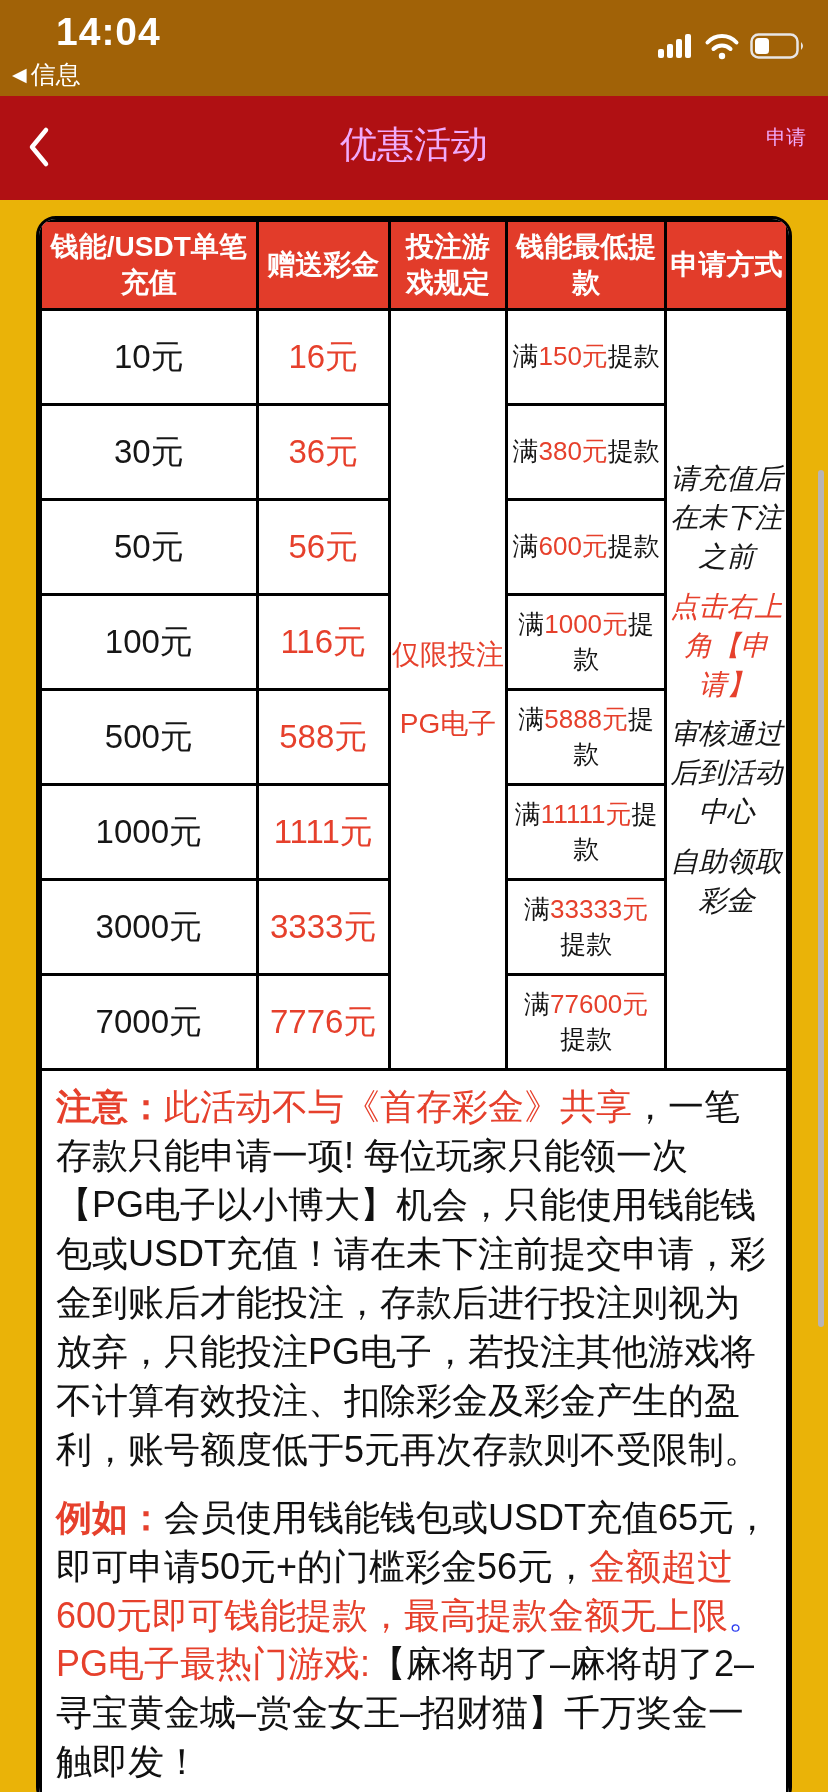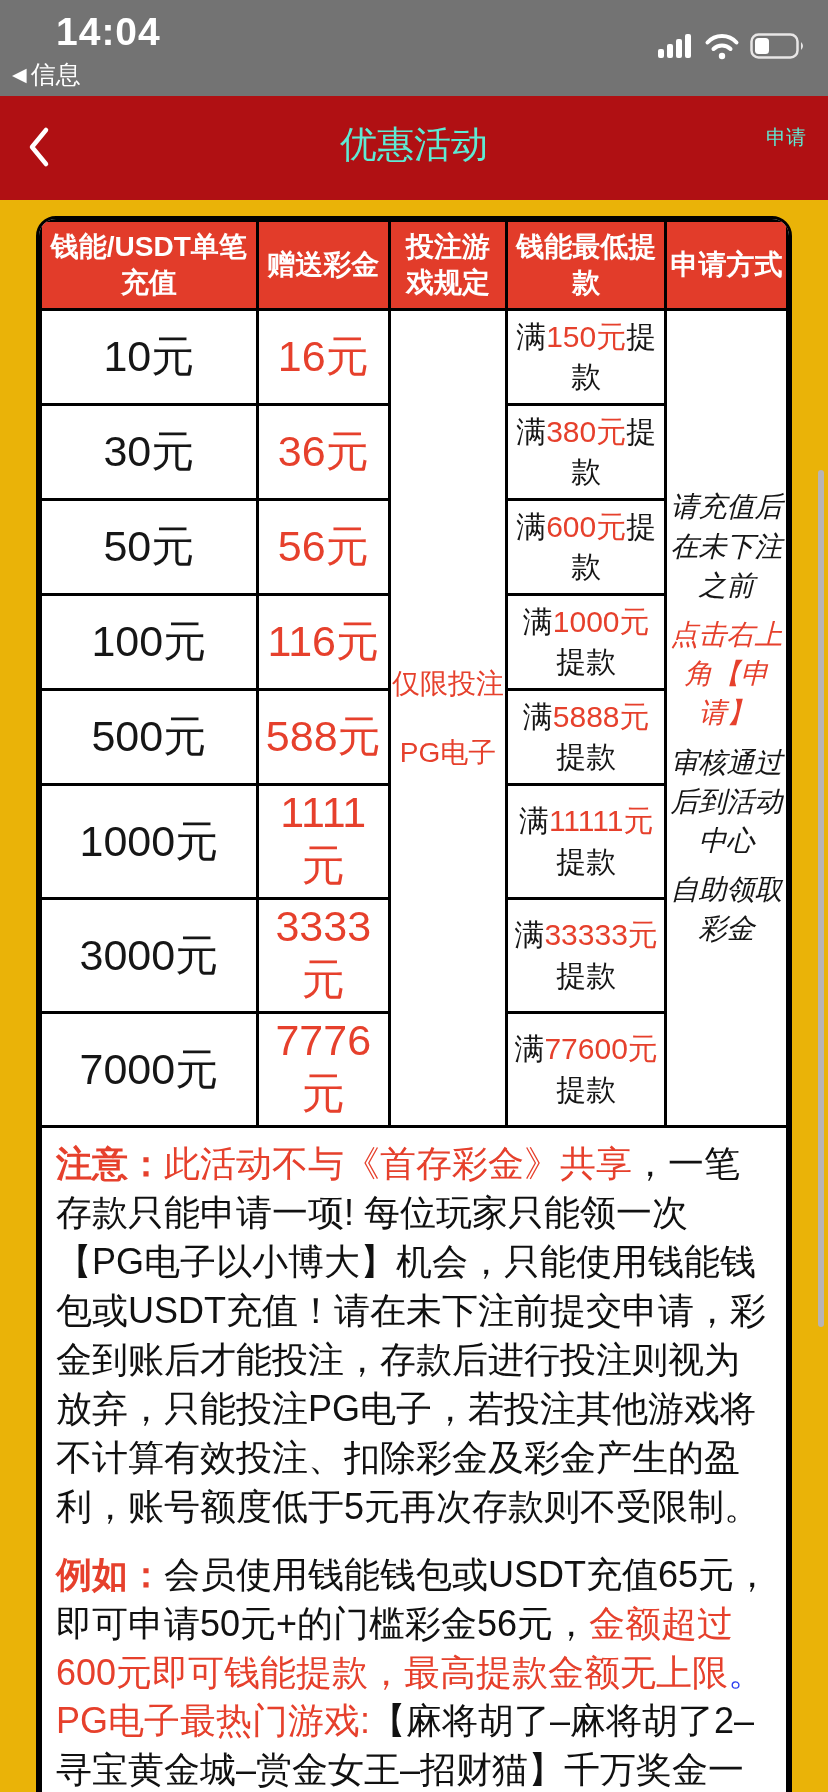--- a/index.html
+++ b/index.html
@@ -2,40 +2,40 @@
 <html><head>
 <meta charset="utf-8">
 <style>
   html,body{margin:0;padding:0;}
   body{
     width:828px;height:1792px;overflow:hidden;background:#fff;
     font-family:"Liberation Sans","DejaVu Sans",sans-serif;
     -webkit-font-smoothing:antialiased;
   }
   
-  .status-bar{position:relative;height:96px;background:#737373;color:#fff;}
+  .status-bar{position:relative;height:96px;background:#a16207;color:#fff;}
   .time{position:absolute;left:56px;top:10px;font-size:39px;font-weight:600;letter-spacing:1px;}
   .back-app{position:absolute;left:12px;top:58px;font-size:25px;display:flex;align-items:center;gap:4px;}
   .back-app .tri{font-size:19px;}
   .status-icons{position:absolute;right:20px;top:32px;display:flex;align-items:center;gap:10px;}
   
-  .nav-bar{position:relative;height:104px;background:#b01013;color:#5eead4;}
+  .nav-bar{position:relative;height:104px;background:#b01013;color:#f0abfc;}
   .nav-back{position:absolute;left:24px;top:26px;width:30px;height:50px;cursor:pointer;}
   .nav-title{position:absolute;left:0;right:0;top:24px;text-align:center;font-size:37px;font-weight:500;}
   .nav-apply{position:absolute;right:22px;top:28px;font-size:20px;cursor:pointer;}
   
   .content{position:relative;height:1720px;background:#eab308;overflow:hidden;}
   .scroll-thumb{position:absolute;right:4px;top:270px;width:6px;height:857px;background:#b7b4b7;border-radius:3px;}
   .table-wrap{margin:16px 36px 0 36px;border:3px solid #000;border-radius:20px;overflow:hidden;background:#fff;}
   table{width:100%;border-collapse:collapse;table-layout:fixed;}
   th,td{border:3px solid #000;text-align:center;vertical-align:middle;}
   th{background:#e23c2a;color:#fff;font-size:28px;font-weight:700;height:82px;padding:2px 2px;line-height:1.3;}
-  td{font-size:43px;color:#161616;height:84px;padding:2px 4px;}
+  td{font-size:33px;color:#161616;height:84px;padding:2px 4px;}
   td.bonus,.red{color:#e6402c;}
-  td.withdraw{font-size:30px;line-height:1.35;padding:4px 4px;}
+  td.withdraw{font-size:26px;line-height:1.35;padding:4px 4px;}
   td.rule-cell{font-size:28px;color:#e6402c;padding:0;}
   .rule-line1{margin-bottom:31px;}
   td.apply-cell{font-size:28px;padding:0 2px;line-height:1.4;}
   .apply-cell p{margin:10px 0;font-style:italic;}
   td.notice-cell{text-align:left;font-size:36px;line-height:1.36;padding:12px 14px 14px 14px;height:auto;color:#111;}
   .notice-cell p{margin:0;}
   .notice-cell p.gap{margin-top:19px;}
   .bold{font-weight:700;}
   .blue{color:#2b3cf0;}
   

